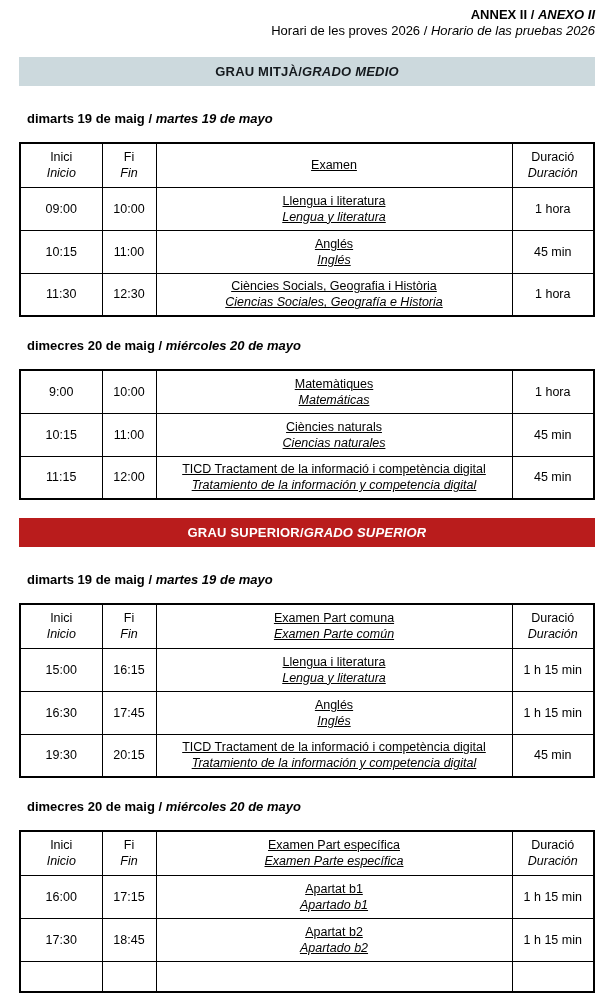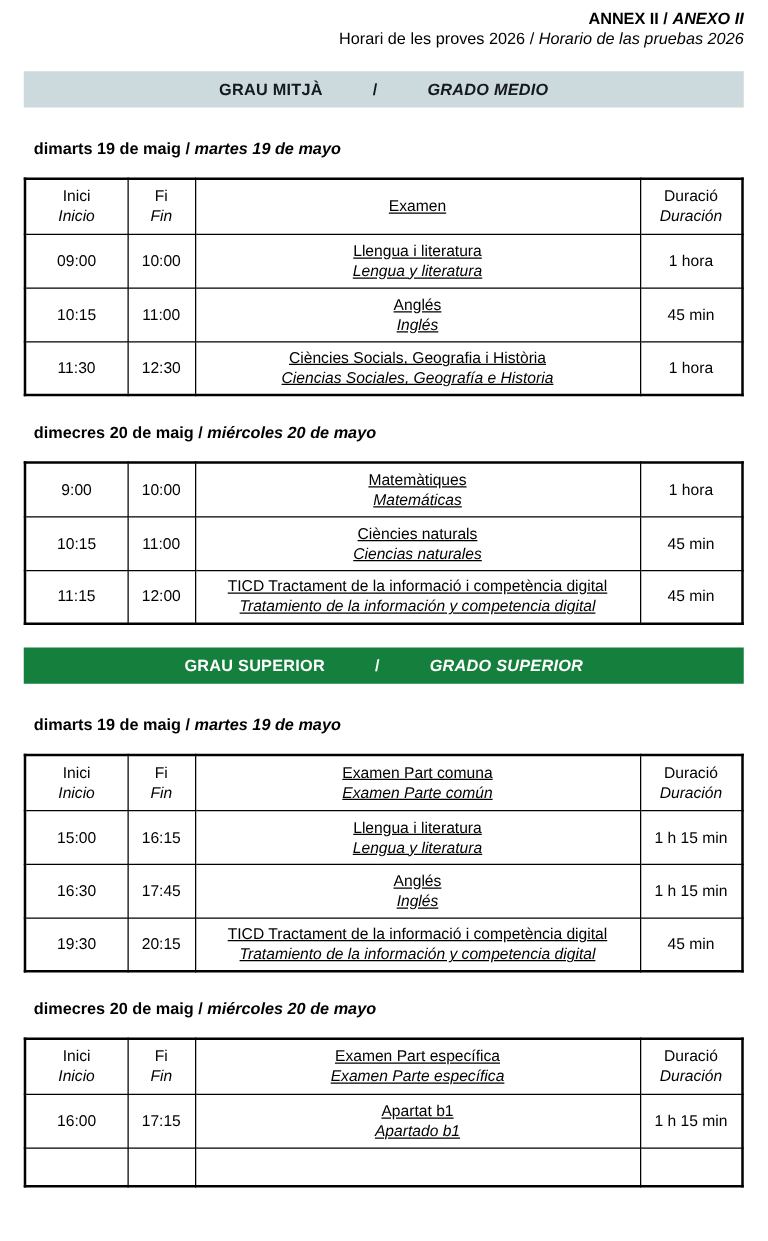--- a/index.html
+++ b/index.html
@@ -27,21 +27,20 @@
     font-size: 13px;
     line-height: 16px;
   }
 
   .banner {
     margin-top: 18px;
     height: 29px;
     display: flex; align-items: center; justify-content: center;
     font-size: 13px; font-weight: bold;
     letter-spacing: 0.2px;
-    gap: 40px;
   }
 
   .day-heading {
     margin: 21px 0 4px 8px;
     font-size: 13px; font-weight: bold;
   }
   .banner + .day-heading { margin-top: 25px; }
 
   table.schedule {
     width: 100%;
@@ -167,21 +166,21 @@
             <td class="center">11:15</td>
             <td class="center">12:00</td>
             <td class="exam">
               <div class="line">TICD Tractament de la informació i competència digital</div>
               <div class="line it">Tratamiento de la información y competencia digital</div>
             </td>
             <td class="center">45 min</td>
           </tr>
         </tbody>
       </table>
-      <div class="banner" style="background: #15803d; color: rgb(255, 255, 255);">
+      <div class="banner" style="background: #b91c1c; color: rgb(255, 255, 255);">
         <span>GRAU SUPERIOR</span>
         <span> / </span>
         <span class="it">GRADO SUPERIOR</span>
       </div>
       <div class="day-heading"><span>dimarts 19 de maig</span><span> / </span><span class="it">martes 19 de mayo</span></div>
       <table class="schedule" style="border-color: rgb(0, 0, 0);">
         <colgroup>
           <col class="col-start">
           <col class="col-end">
           <col class="col-exam">
@@ -268,20 +267,29 @@
         <tbody>
           <tr>
             <td class="center">16:00</td>
             <td class="center">17:15</td>
             <td class="exam">
               <div class="line">Apartat b1</div>
               <div class="line it">Apartado b1</div>
             </td>
             <td class="center">1 h 15 min</td>
           </tr>
+          <tr>
+            <td class="center">17:30</td>
+            <td class="center">18:45</td>
+            <td class="exam">
+              <div class="line">Apartat b2</div>
+              <div class="line it">Apartado b2</div>
+            </td>
+            <td class="center">1 h 15 min</td>
+          </tr>
           <tr class="empty-row">
             <td class="center"></td>
             <td class="center"></td>
             <td class="exam"></td>
             <td class="center"></td>
           </tr>
         </tbody>
       </table>
     </div>
 </div>

